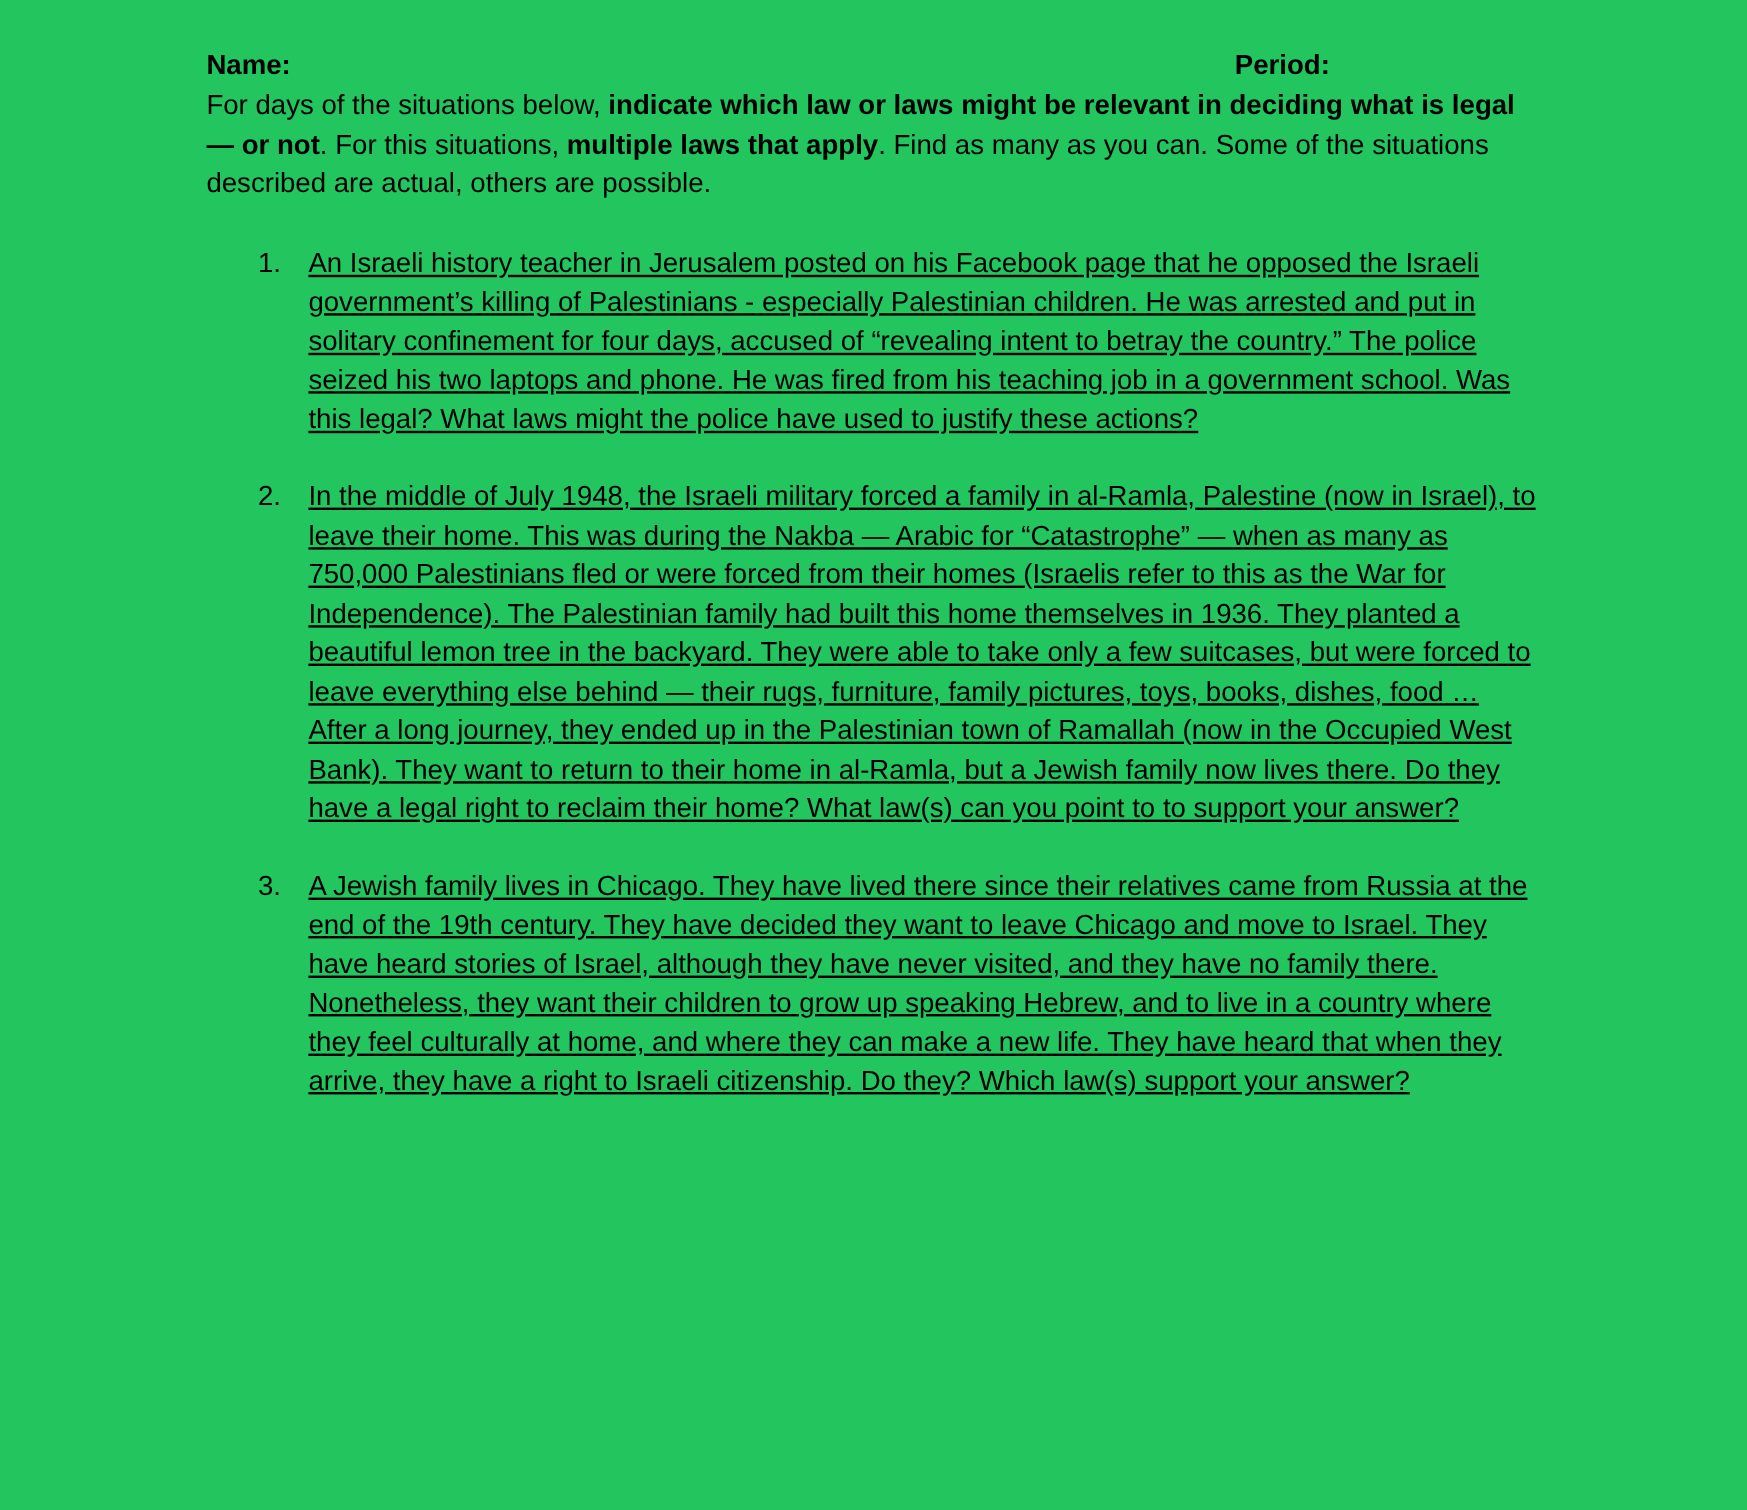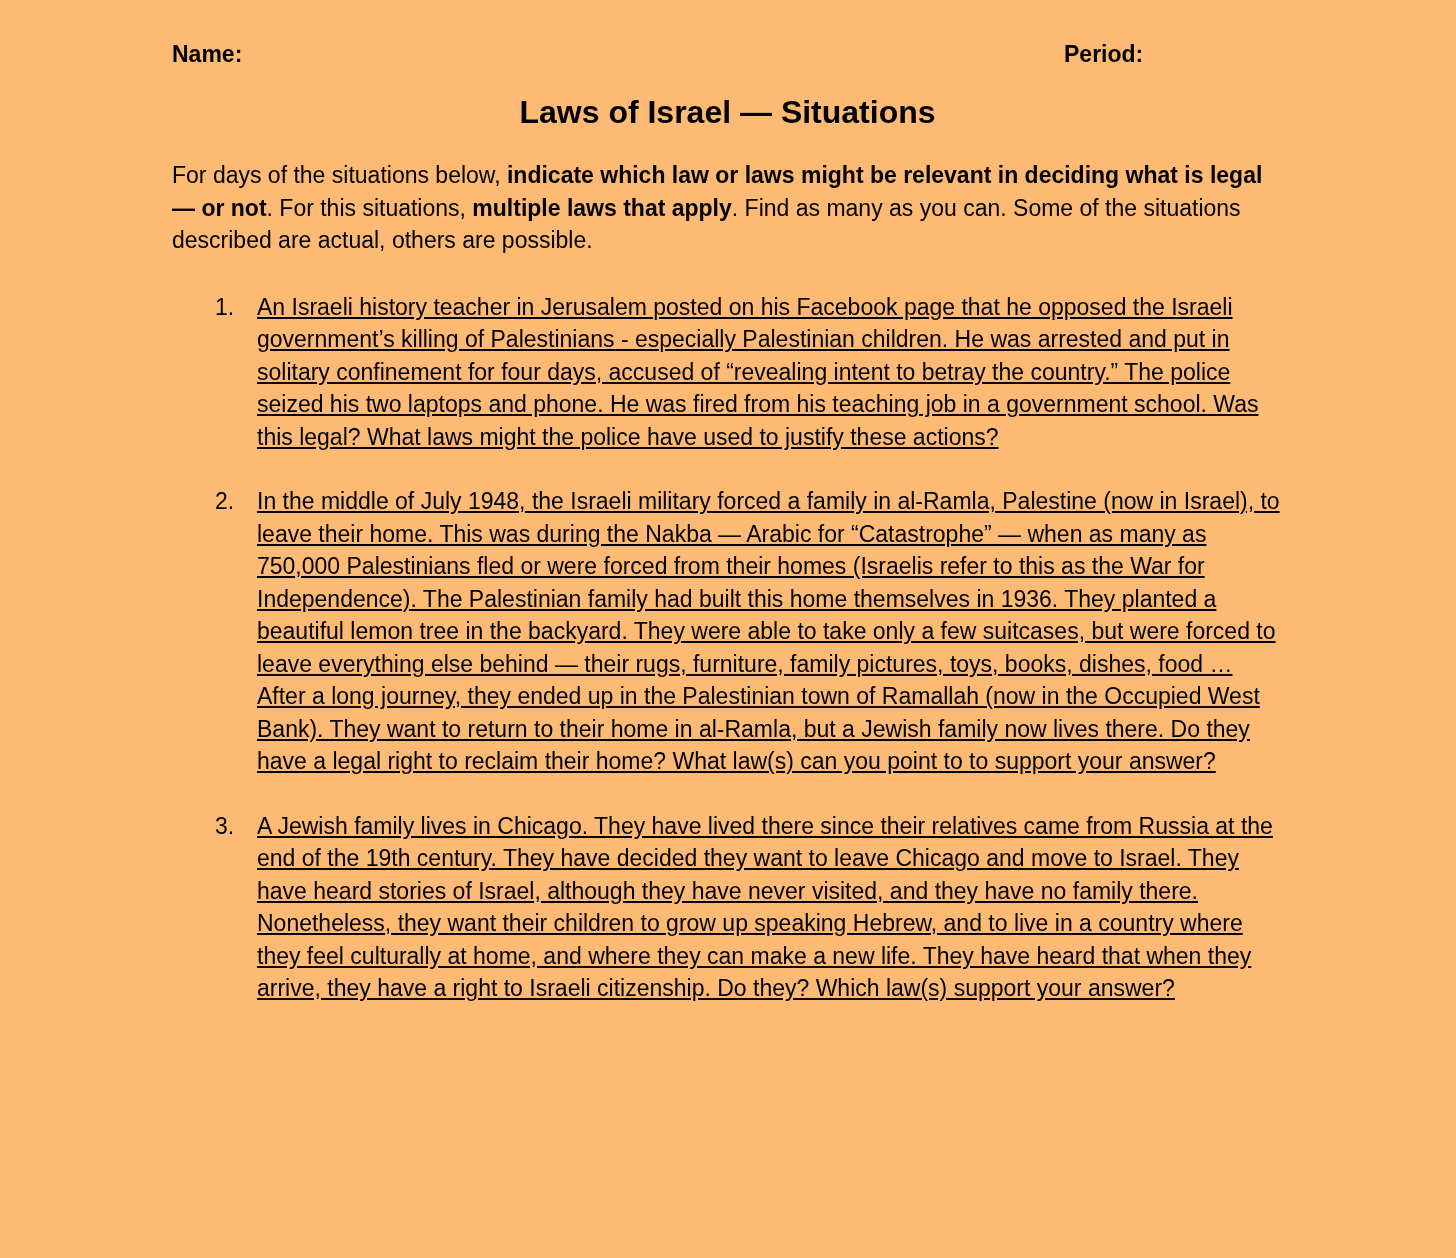--- a/index.html
+++ b/index.html
@@ -6,34 +6,34 @@
     margin: 0;
     padding: 0;
     background: #ffffff;
   }
   .page {
     position: relative;
     width: 1456px;
     min-height: 1258px;
     box-sizing: border-box;
     padding: 38px 173px 40px 172px;
-    background: #fdba74;
+    background: #22c55e;
     color: #000000;
     font-family: "Liberation Sans", sans-serif;
     font-size: 23px;
     line-height: 32.5px;
   }
   .header-row {
     position: relative;
     height: 33px;
     font-weight: bold;
   }
   .period-label {
     position: absolute;
-    left: 892px;
+    left: 857px;
     top: 0;
   }
   h1.doc-title {
     margin: 22px 0 28px 0;
     text-align: center;
     font-size: 32px;
     line-height: 38px;
     font-weight: bold;
     font-family: "Liberation Sans", sans-serif;
   }
@@ -66,21 +66,20 @@
 </head>
 <body>
 
 <div class="page">
 
   <div class="header-row">
     <span class="name-label">Name:</span>
     <span class="period-label">Period:</span>
   </div>
 
-  <h1 class="doc-title">Laws of Israel — Situations</h1>
 
   <p class="intro"><span>For days of the situations below, </span><span class="bold">indicate which law or laws might be relevant in deciding what is legal — or not</span><span>. For this situations, </span><span class="bold">multiple laws that apply</span><span>. Find as many as you can. Some of the situations described are actual, others are possible.</span></p>
 
   <div class="situations">
 
     <div class="situation">
       <span class="num">1.</span>
       <span class="body">An Israeli history teacher in Jerusalem posted on his Facebook page that he opposed the Israeli government’s killing of Palestinians - especially Palestinian children. He was arrested and put in solitary confinement for four days, accused of “revealing intent to betray the country.” The police seized his two laptops and phone. He was fired from his teaching job in a government school. Was this legal? What laws might the police have used to justify these actions?</span>
     </div>
 

